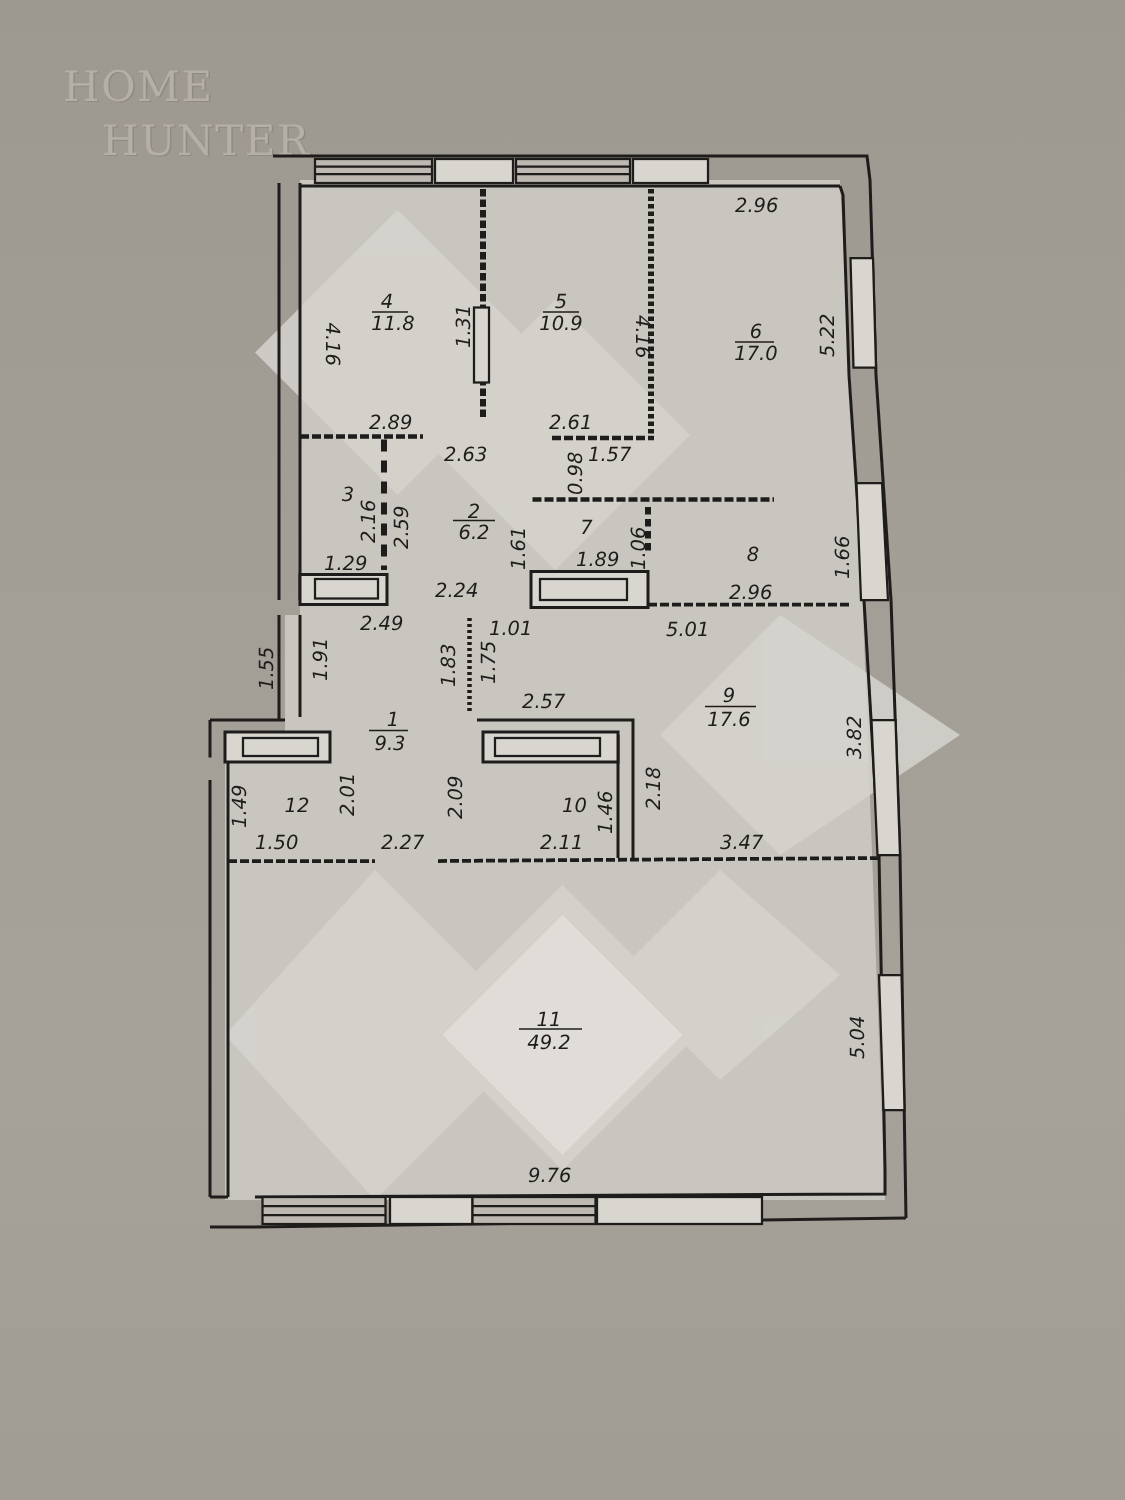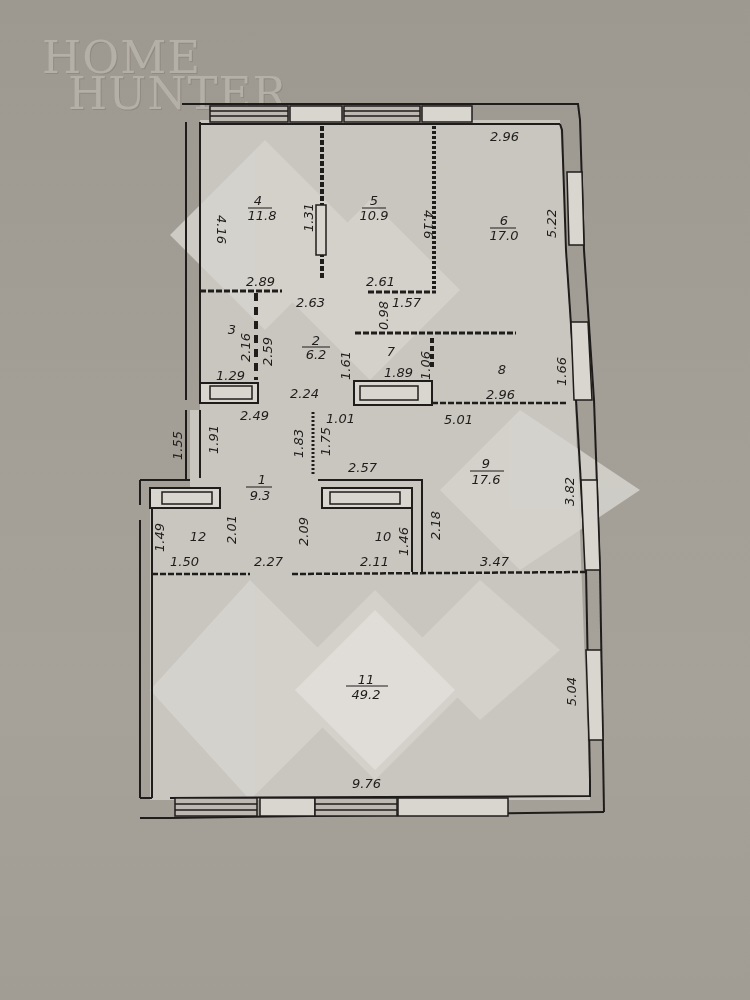--- a/index.html
+++ b/index.html
@@ -6,21 +6,21 @@
   body {
     width:750px; height:1000px; overflow:hidden;
     background: linear-gradient(180deg, #9d9890 0%, #a39e96 40%, #a6a199 70%, #a19c94 100%);
     font-family: "DejaVu Sans", sans-serif;
     position:relative;
   }
   .sheet { position:absolute; left:0; top:0; width:750px; height:1000px; }
   .watermark {
     position:absolute; left:42px; top:40px;
     font-family: "DejaVu Serif", serif; color:#b4afa7;
-    font-size:45px; letter-spacing:1px; line-height:36px;
+    font-size:28px; letter-spacing:1px; line-height:36px;
     text-shadow: 1px 1px 0 #8f8a82;
   }
   .watermark .l2 { padding-left:26px;text-align:center; }
   svg text { font-family: "DejaVu Sans", sans-serif; font-style:italic; fill:#1f1d1b; }
   .dim { font-size:13px; }
   .room-num { font-size:13px; }
   .room-area { font-size:13px; }
 </style>
 </head>
 <body>

